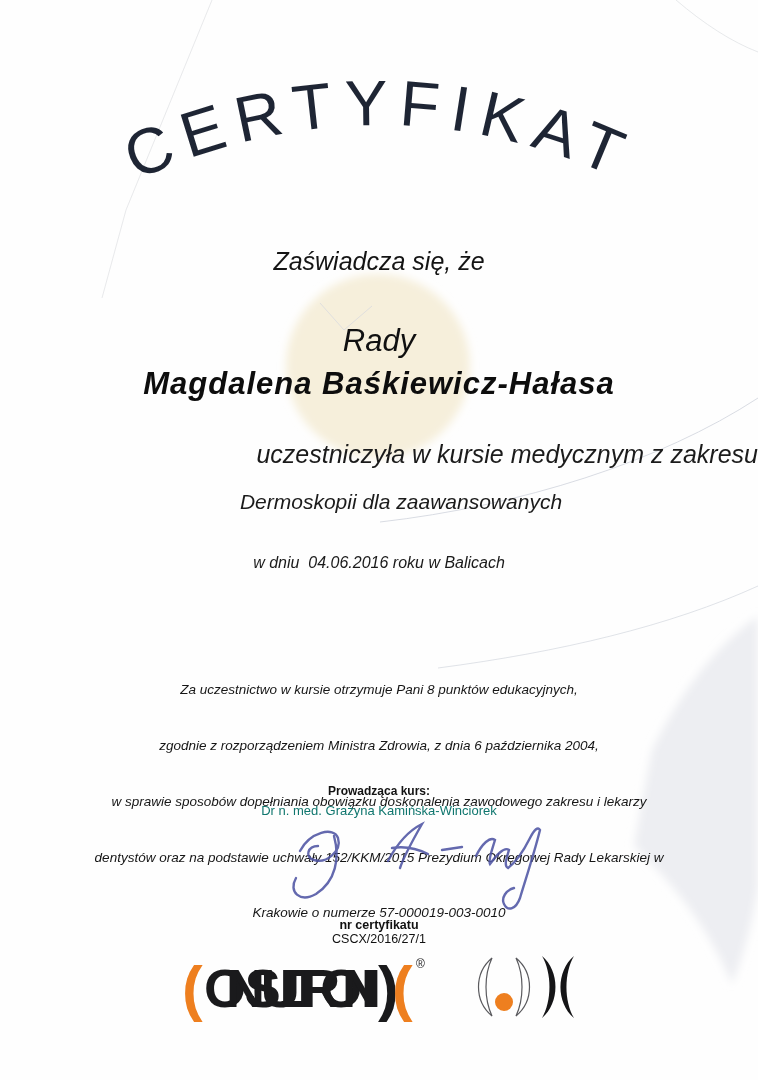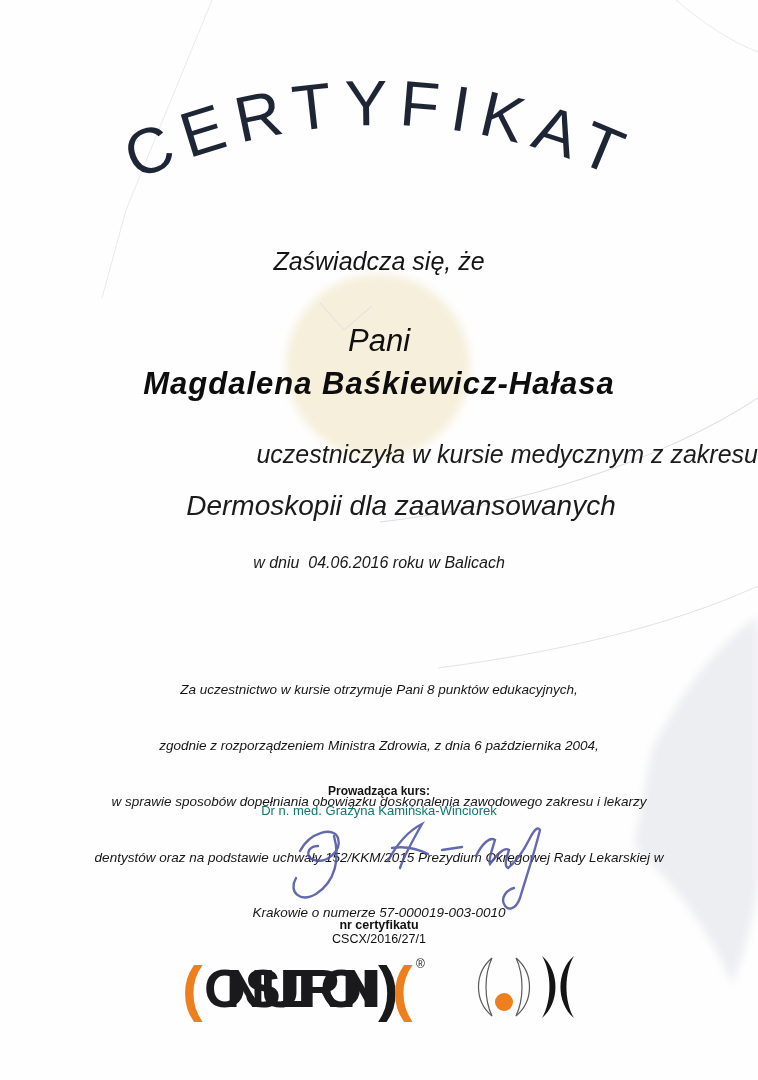--- a/index.html
+++ b/index.html
@@ -19,21 +19,21 @@
     font-family:"Liberation Sans", sans-serif;
     font-size:64px;
     font-weight:400;
     letter-spacing:11px;
     fill:#1e2534;
   }
   .statement{top:234px;font-size:25px;font-style:italic;color:#141414;}
   .salutation{top:310px;font-size:31px;font-style:italic;color:#101010;}
   .recipient{top:353px;font-size:31px;font-style:italic;font-weight:700;letter-spacing:1px;color:#0d0d0d;}
   .course-intro{top:427px;font-size:25px;font-style:italic;text-align:right;}
-  .course-name{top:477px;font-size:28px;font-style:italic;padding-left:44px;}
+  .course-name{top:477px;font-size:21px;font-style:italic;padding-left:44px;}
   .date-line{top:541px;font-size:16px;font-style:italic;}
   .details{top:631px;font-size:13.5px;font-style:italic;line-height:18.6px;color:#161616;}
   .details div{white-space:nowrap;}
   .instructor-label{top:771px;font-size:12px;font-weight:700;color:#131313;}
   .instructor-name{top:790px;font-size:13px;color:#0f766e;}
   .sig-svg{position:absolute;top:806px;left:238px;z-index:2;}
   .cert-label{top:905px;font-size:12.5px;font-weight:700;color:#111;}
   .cert-number{top:919px;font-size:12.5px;color:#111;}
   .logos{position:absolute;top:952px;left:0;right:0;display:flex;justify-content:center;align-items:center;gap:28px;z-index:2;}
 </style>
@@ -64,21 +64,21 @@
   </svg>
 
   <svg class="title-svg" width="758" height="180" viewBox="0 0 758 180">
     <path id="titleArc" d="M 112 154 Q 379 20 646 154" fill="none"></path>
     <text class="title-text">
       <textPath href="#titleArc" startOffset="50%" text-anchor="middle">CERTYFIKAT</textPath>
     </text>
   </svg>
 
   <div class="layer statement">Zaświadcza się, że</div>
-  <div class="layer salutation">Pani</div>
+  <div class="layer salutation">Rady</div>
   <div class="layer recipient">Magdalena Baśkiewicz-Hałasa</div>
   <div class="layer course-intro">uczestniczyła w kursie medycznym z zakresu</div>
   <div class="layer course-name">Dermoskopii dla zaawansowanych</div>
   <div class="layer date-line">w dniu  04.06.2016 roku w Balicach</div>
 
   <div class="layer details">
     <div>Za uczestnictwo w kursie otrzymuje Pani 8 punktów edukacyjnych,</div>
     <div>zgodnie z rozporządzeniem Ministra Zdrowia, z dnia 6 października 2004,</div>
     <div>w sprawie sposobów dopełniania obowiązku doskonalenia zawodowego zakresu i lekarzy</div>
     <div>dentystów oraz na podstawie uchwały 152/KKM/2015 Prezydium Okręgowej Rady Lekarskiej w</div>

